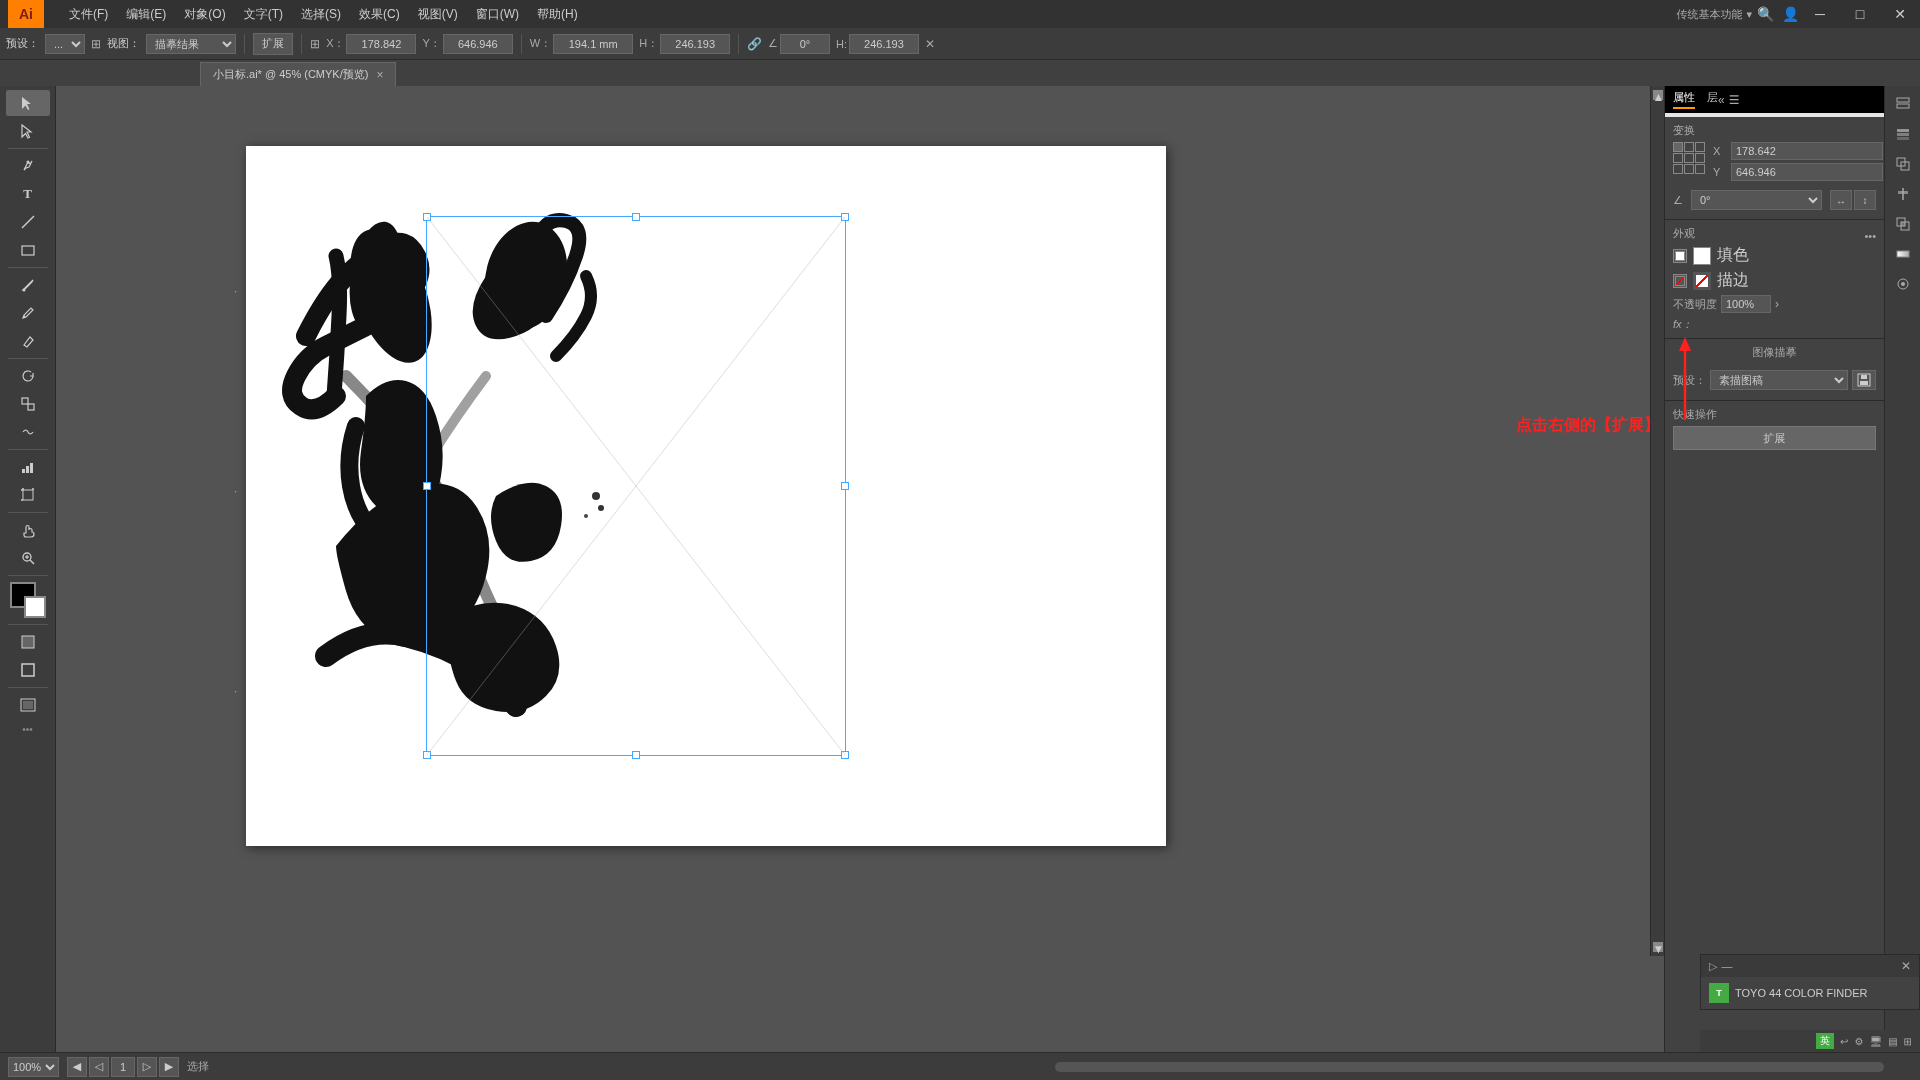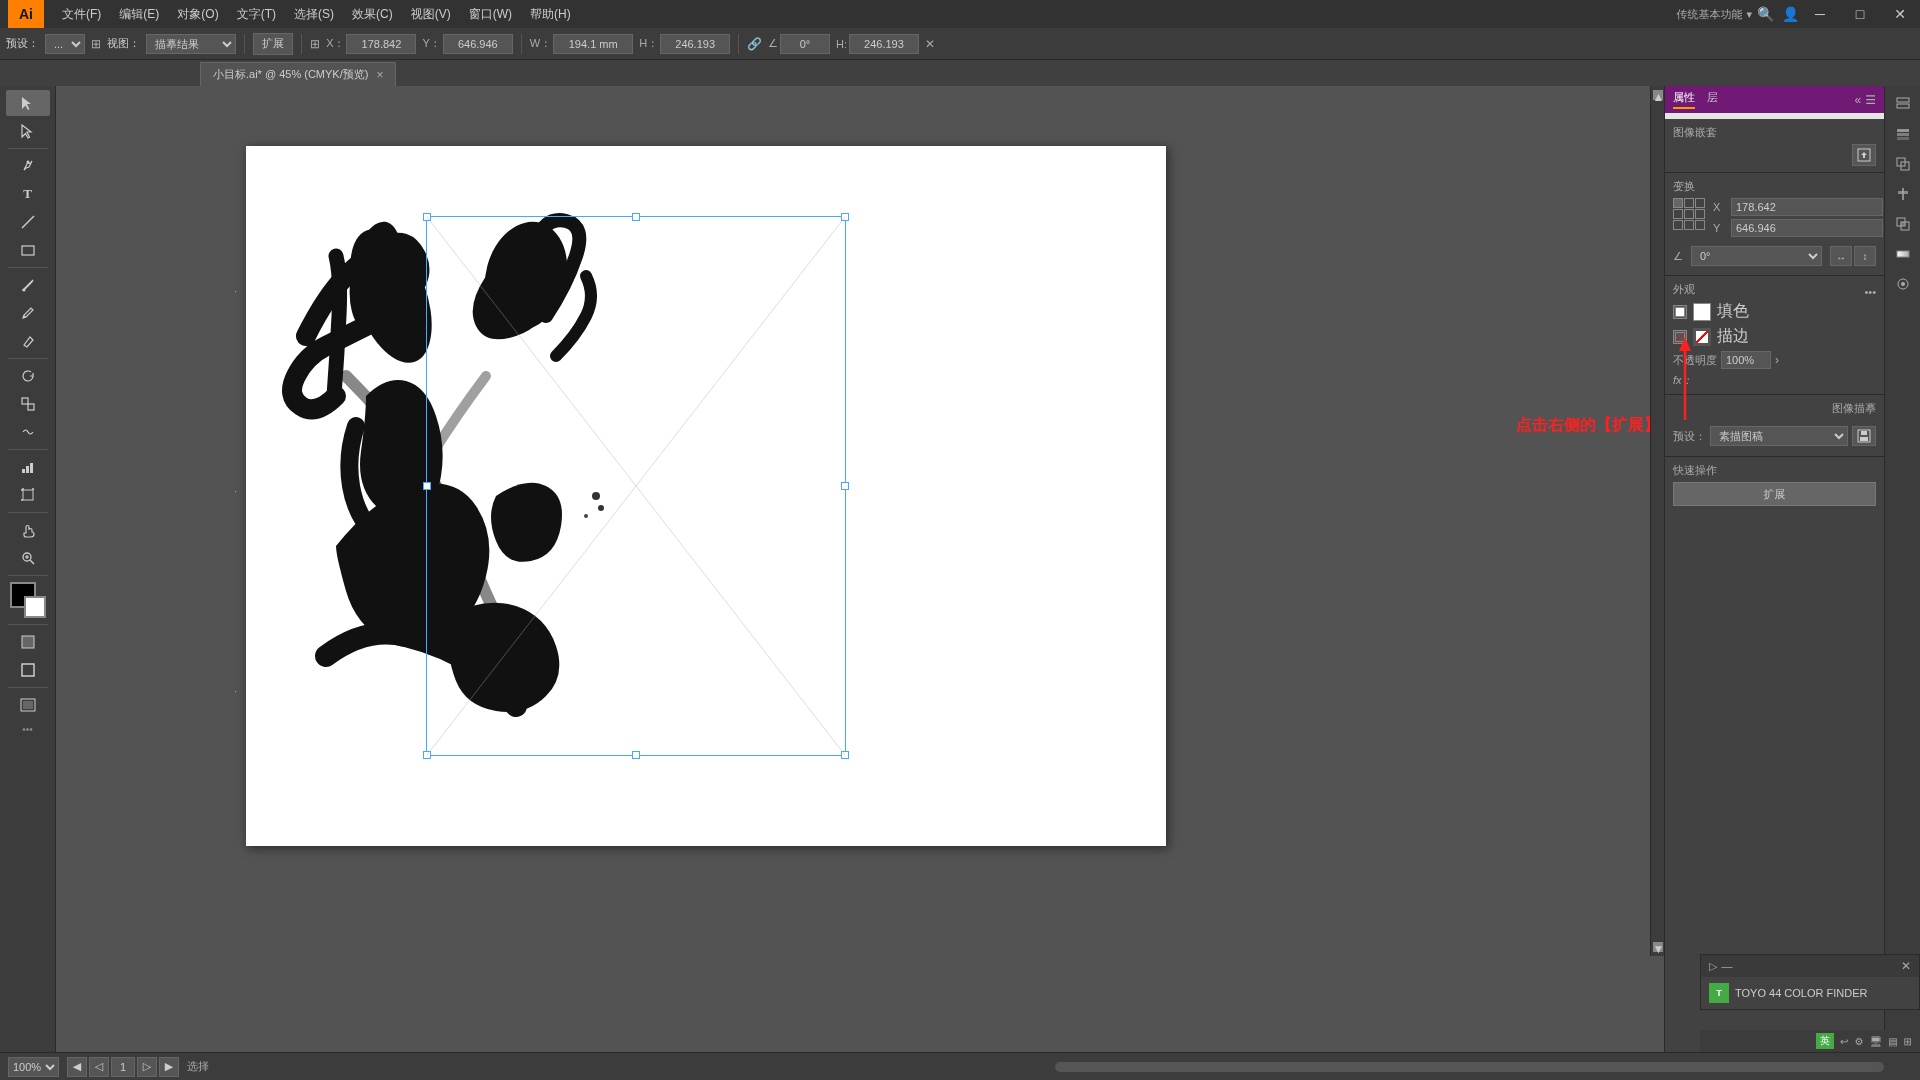--- a/index.html
+++ b/index.html
@@ -18,22 +18,22 @@
     }
     .ai-logo {
       width: 36px;
       height: 28px;
       background: #FF7F00;
       display: flex;
       align-items: center;
       justify-content: center;
       font-weight: bold;
       font-size: 14px;
-      color: #0f172a;
-      margin-right: 8px;
+      color: #7f1d1d;
+      margin-right: 15px;
       flex-shrink: 0;
     }
     .menu-item {
       padding: 2px 8px;
       height: 28px;
       display: flex;
       align-items: center;
       cursor: pointer;
       color: #ccc;
       font-size: 12px;
@@ -257,24 +257,23 @@
       background: #424242;
       border-left: 1px solid #2a2a2a;
       display: flex;
       flex-direction: column;
       overflow: hidden;
     }
 
     .panel-header {
       display: flex;
       align-items: center;
-      justify-content: space-between;
       padding: 4px 8px;
-      background: #701a75;
-      border-bottom: 6px solid #e5e5e5;
+      background: #000000;
+      border-bottom: 4px solid #e5e5e5;
       font-size: 11px;
       color: #ccc;
     }
     .panel-header-tabs {
       display: flex;
       gap: 12px;
     }
     .panel-tab {
       font-size: 11px;
       color: #ccc;
@@ -827,31 +826,20 @@
       <div class="panel-header-tabs">
         <span class="panel-tab active">属性</span>
         <span class="panel-tab">层</span>
       </div>
       <div style="display:flex; gap:4px;">
         <span style="color:#aaa; cursor:pointer; font-size:12px;">«</span>
         <span style="color:#aaa; cursor:pointer; font-size:12px;">☰</span>
       </div>
     </div>
 
-    <div class="panel-section">
-      <div class="panel-section-title">图像嵌套</div>
-      <div style="display:flex; justify-content:flex-end; gap:4px;">
-        <div style="width:24px; height:22px; background:#555; border:1px solid #666; display:flex; align-items:center; justify-content:center; cursor:pointer;">
-          <svg width="14" height="14" viewBox="0 0 14 14">
-              <rect x="1" y="1" width="12" height="12" fill="none" stroke="#ccc" stroke-width="1"></rect>
-              <path d="M4 7 L7 4 L10 7 L8 7 L8 10 L6 10 L6 7 Z" fill="#ccc"></path>
-            </svg>
-        </div>
-      </div>
-    </div>
 
     <div class="panel-section">
       <div class="panel-section-title">变换</div>
 
       <div style="display:flex; align-items:flex-start; gap:8px; margin-bottom:6px;">
         <div style="display:grid; grid-template-columns: repeat(3, 10px); gap:1px;">
           <div style="width:10px;height:10px;border:1px solid #888;background:#666;"></div>
           <div style="width:10px;height:10px;border:1px solid #888;"></div>
           <div style="width:10px;height:10px;border:1px solid #888;"></div>
           <div style="width:10px;height:10px;border:1px solid #888;"></div>
@@ -916,21 +904,21 @@
         <input class="opacity-input" value="100%" style="">
         <span style="color:#aaa; font-size:12px; cursor:pointer;">›</span>
       </div>
 
       <div style="display:flex; align-items:flex-start; gap:4px; margin-top:4px;">
         <span style="color:#aaa; font-size:11px; font-style:italic;">fx：</span>
       </div>
     </div>
 
     <div class="image-trace-section">
-      <div style="display:flex; align-items:center; justify-content:flex-end; margin-bottom:6px;">
+      <div style="display:flex; align-items:center; justify-content:center; margin-bottom:6px;">
         <span class="panel-section-title">图像描摹</span>
       </div>
       <div class="trace-row">
         <span style="color:#aaa; font-size:11px;">预设：</span>
         <select class="trace-select">
           <option>素描图稿</option>
         </select>
         <div class="trace-save-btn">
           <svg width="14" height="14" viewBox="0 0 14 14">
               <rect x="1" y="1" width="12" height="12" fill="none" stroke="#ccc" stroke-width="1"></rect>

